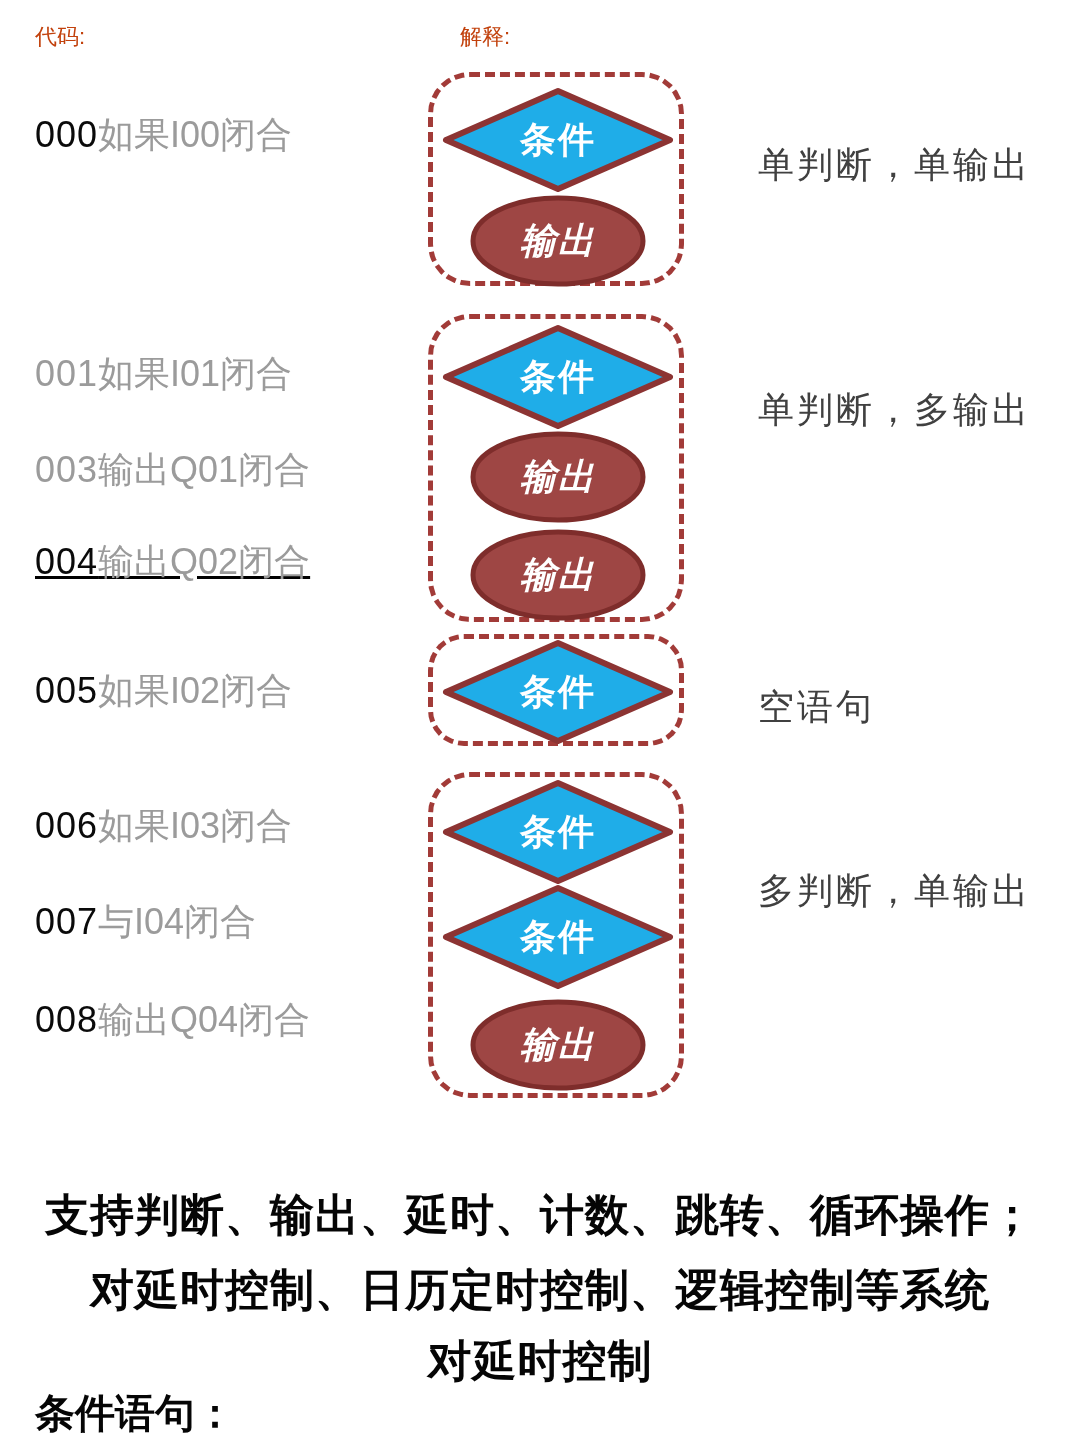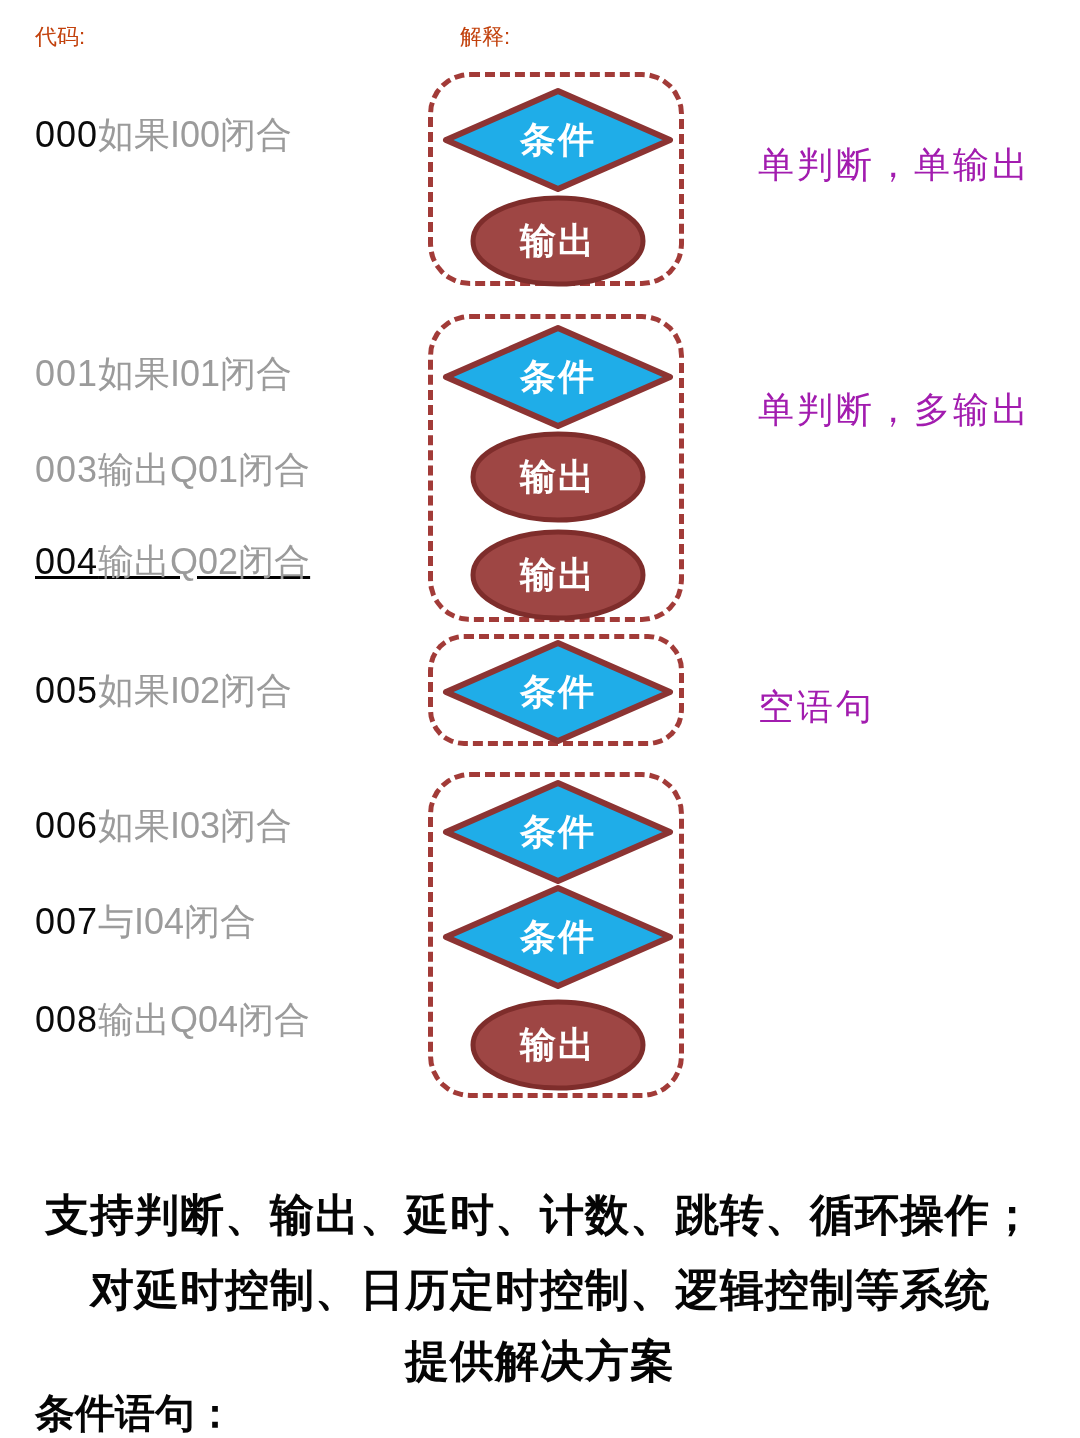--- a/index.html
+++ b/index.html
@@ -49,27 +49,27 @@
   .shape svg{position:absolute;left:0;top:0;}
   .shape .shape-label{
     position:relative;
     color:#ffffff;
     font-weight:700;
     font-size:36px;
     letter-spacing:2px;
     white-space:nowrap;
   }
   .diamond{width:232px;height:106px;left:9px;font-family:Liberation Serif, serif;}
-  .ellipse{width:176px;height:92px;left:37px;}
+  .ellipse{width:176px;height:92px;left:37px;font-style:italic;}
   
   .annot{
     position:absolute;
     left:758px;
     font-size:36px;
-    color:#a21caf;
+    color:#404040;
     letter-spacing:3px;
     white-space:nowrap;
   }
   
   .footer-line{
     position:absolute;
     left:0;
     width:1080px;
     text-align:center;
     font-size:44px;
@@ -166,19 +166,20 @@
       <svg width="176" height="92" viewBox="0 0 176 92">
         <ellipse cx="88" cy="46" rx="85" ry="43" fill="#9e4644" stroke="#7e2d2b" stroke-width="5"></ellipse>
       </svg>
       <span class="shape-label">输出</span>
     </div>
   </div>
 
   <div class="annot" style="top:141px;">单判断，单输出</div>
   <div class="annot" style="top:386px;">单判断，多输出</div>
   <div class="annot" style="top:683px;">空语句</div>
+  <div class="annot" style="top:867px;">多判断，单输出</div>
 
   <div class="footer-line" style="top:1186px;">支持判断、输出、延时、计数、跳转、循环操作；</div>
   <div class="footer-line" style="top:1261px;">对延时控制、日历定时控制、逻辑控制等系统</div>
-  <div class="footer-line" style="top:1332px;">提供解决方案</div>
+  <div class="footer-line" style="top:1332px;">对延时控制</div>
   <div class="section-label">条件语句：</div>
 
 </div>
 
 </body></html>

